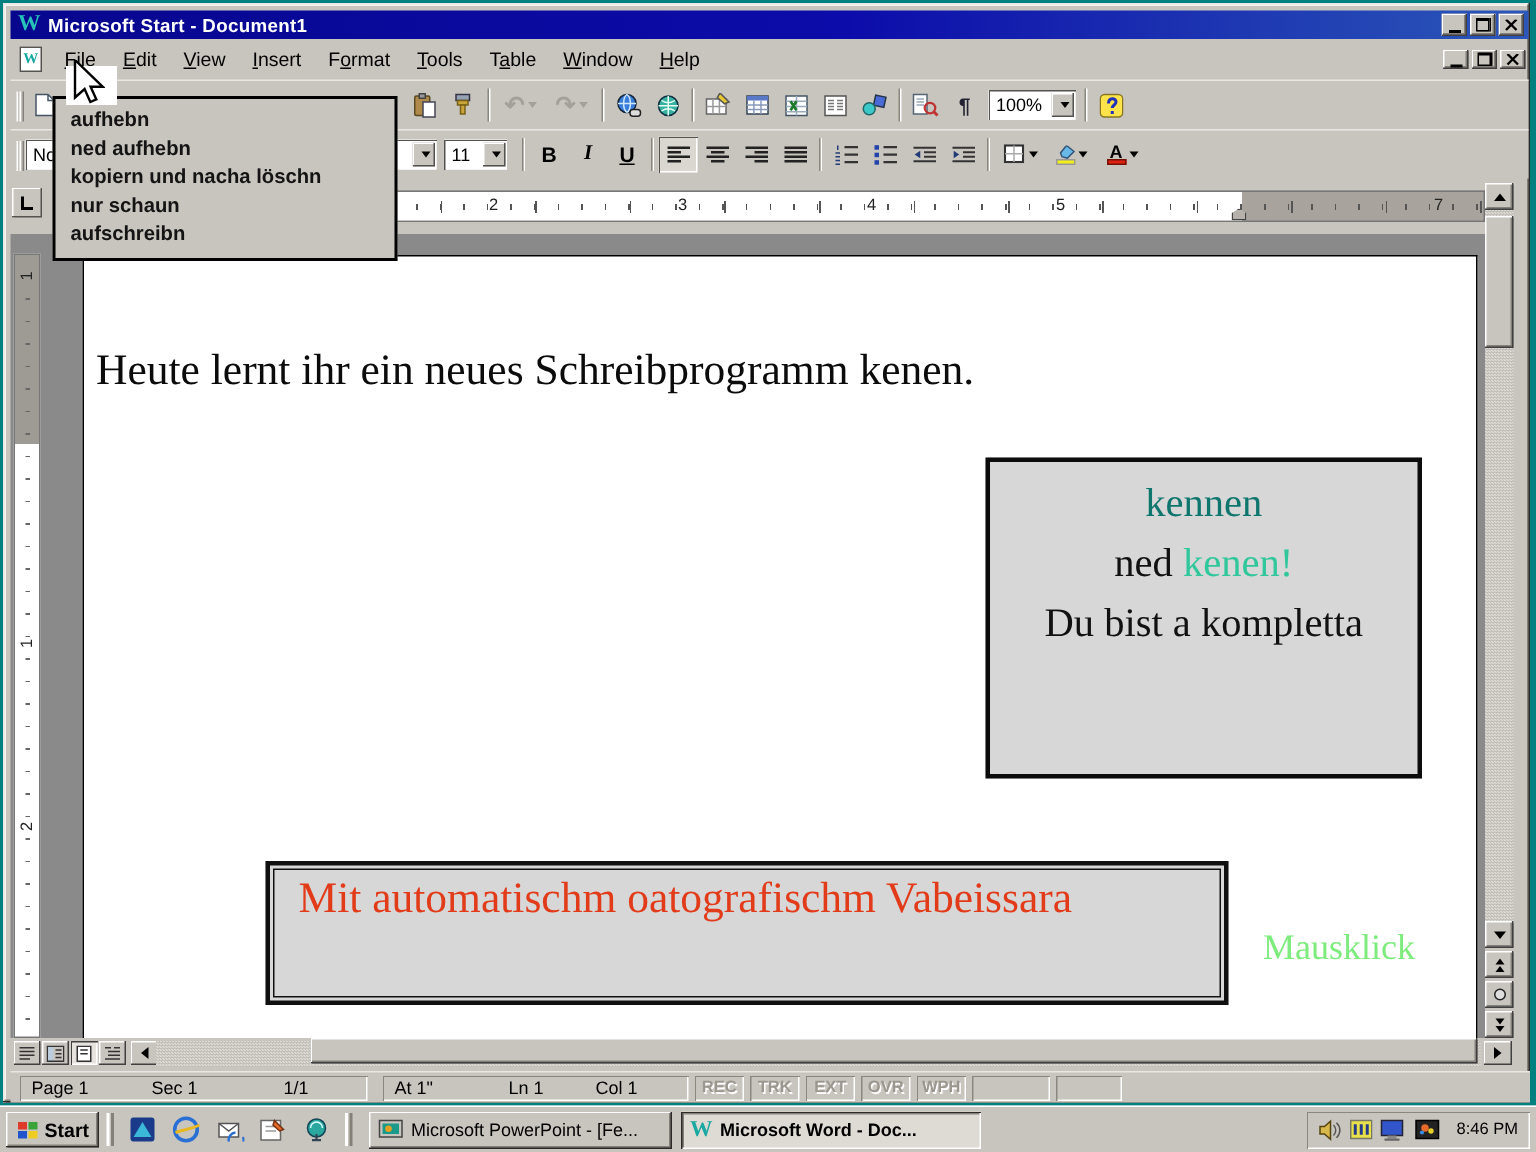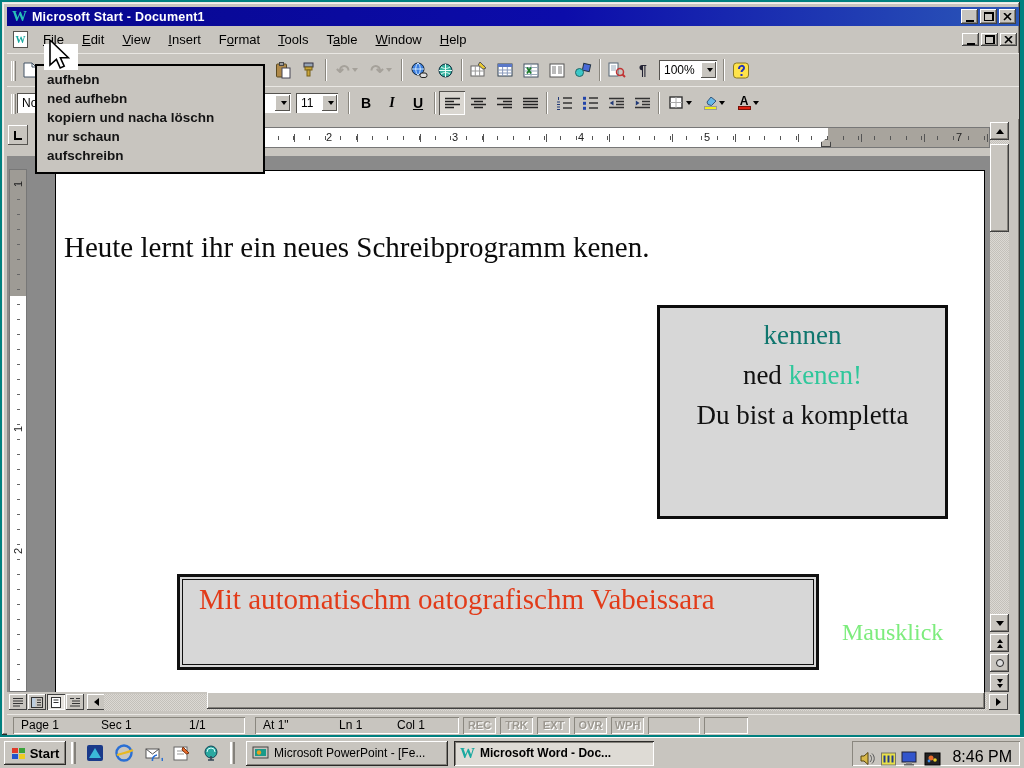--- a/index.html
+++ b/index.html
@@ -139,22 +139,22 @@
            display:flex;align-items:center}
   .startbtn{margin-left:4px;width:62px;height:24px;background:#c8c5bf;display:flex;align-items:center;justify-content:center;gap:3px;
             box-shadow:inset -1px -1px 0 #2b2a28,inset 1px 1px 0 #fff,inset -2px -2px 0 #84817b;font-weight:bold;font-size:13px}
   .tdiv{width:5px;height:22px;border-left:2px solid #fff;border-right:2px solid #84817b;margin:0 5px}
   .ql{display:flex;align-items:center;gap:9px;padding:0 4px}
   .qli{width:20px;height:20px;display:flex;align-items:center;justify-content:center}
   .task{height:25px;display:flex;align-items:center;gap:5px;padding:0 6px;font-size:12px;margin-left:6px;
         box-shadow:inset -1px -1px 0 #2b2a28,inset 1px 1px 0 #fff,inset -2px -2px 0 #84817b;white-space:nowrap;overflow:hidden}
   .task.active{font-weight:bold;background:#dedbd5;box-shadow:inset 1px 1px 0 #2b2a28,inset -1px -1px 0 #fff,inset 2px 2px 0 #84817b}
   .task .wmark{color:#1aa9a0;font-family:"Liberation Serif",serif;font-weight:bold;font-size:15px}
-  .tray{margin-left:auto;margin-right:4px;height:25px;display:flex;align-items:flex-end;gap:5px;padding:0 8px;
-        box-shadow:inset 1px 1px 0 #8a877f,inset -1px -1px 0 #fff;font-size:16px}
+  .tray{margin-left:auto;margin-right:4px;height:25px;display:flex;align-items:center;gap:5px;padding:0 8px;
+        box-shadow:inset 1px 1px 0 #8a877f,inset -1px -1px 0 #fff;font-size:11px}
   .clock{margin-left:6px}
 
   
   .ctx{position:absolute;left:35px;top:64px;width:230px;background:#c8c5bf;border:2px solid #000;z-index:40;padding:5px 0 6px}
   .cmi{font-size:13.5px;font-weight:bold;color:#141414;padding:1px 10px 2px;line-height:16px;white-space:nowrap}
 
   
   .flash{position:absolute;left:44px;top:44px;width:34px;height:26px;background:#fff;z-index:45}
   .cursor{position:absolute;left:48px;top:40px;z-index:50}
 </style>

